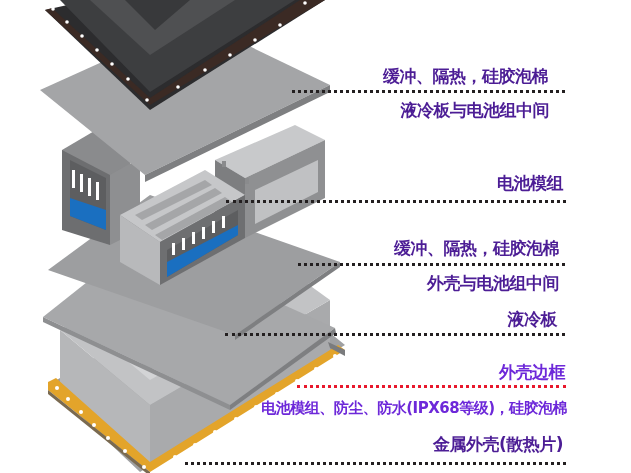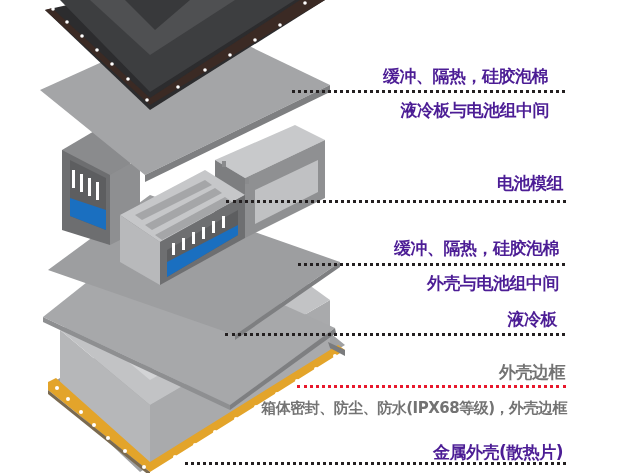--- a/index.html
+++ b/index.html
@@ -1,19 +1,19 @@
 <!DOCTYPE html>
 <html><head>
 <meta charset="utf-8">
 <style>
   html, body { margin: 0; padding: 0; background: #ffffff; }
   body { width: 631px; height: 473px; position: relative; overflow: hidden; font-family: "DejaVu Sans", "Liberation Sans", sans-serif; }
   #art { position: absolute; left: 0; top: 0; width: 631px; height: 473px; }
   .label { position: absolute; font-size: 17px; font-weight: bold; color: #4c1d95; white-space: nowrap; letter-spacing: -0.5px; text-align: right; line-height: 20px; }
-  .label.red { color: #737373; }
+  .label.red { color: #6d28d9; }
   .dots { position: absolute; height: 0; border-top: 3px dotted #231f20; }
   .dots.red { border-top-color: #e8182c; }
 </style>
 </head>
 <body>
 
 <svg id="art" viewBox="0 0 631 473" xmlns="http://www.w3.org/2000/svg">
 
   <g>
     <polygon points="48,385 140,472 345,345 250,268" fill="#9fa0a2"></polygon>
@@ -137,16 +137,16 @@
 
 <div class="label" style="right:72px; top:238px;">缓冲、隔热，硅胶泡棉</div>
 <div class="dots" style="left:298px; width:267px; top:263px;"></div>
 <div class="label" style="right:72px; top:273px;">外壳与电池组中间</div>
 
 <div class="label" style="right:74px; top:309px;">液冷板</div>
 <div class="dots" style="left:225px; width:340px; top:333px;"></div>
 
 <div class="label red" style="right:66px; top:362px;">外壳边框</div>
 <div class="dots red" style="left:297px; width:269px; top:385px;"></div>
-<div class="label red" style="right:64px; top:398px; font-size:15px;">箱体密封、防尘、防水(IPX68等级)，外壳边框</div>
+<div class="label red" style="right:64px; top:398px; font-size:15px;">电池模组、防尘、防水(IPX68等级)，硅胶泡棉</div>
 
-<div class="label" style="right:68px; top:434px;margin-top:8px;">金属外壳(散热片)</div>
+<div class="label" style="right:68px; top:434px;">金属外壳(散热片)</div>
 <div class="dots" style="left:185px; width:381px; top:462px;"></div>
 
 </body></html>

